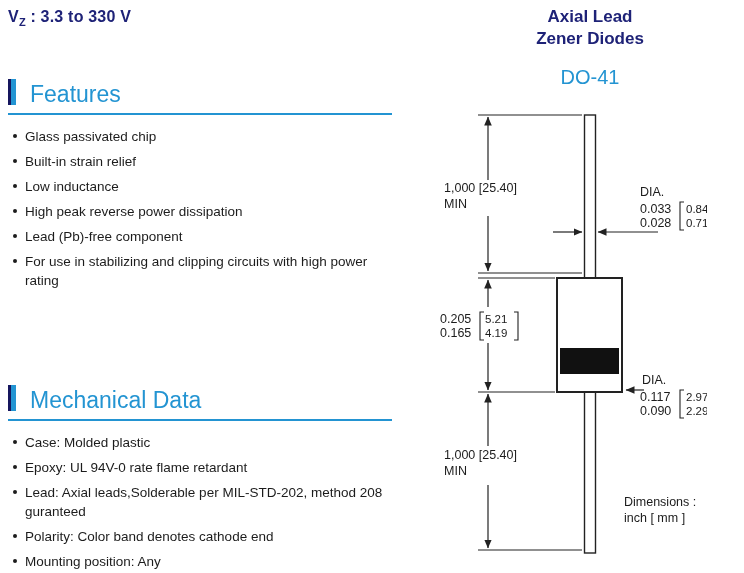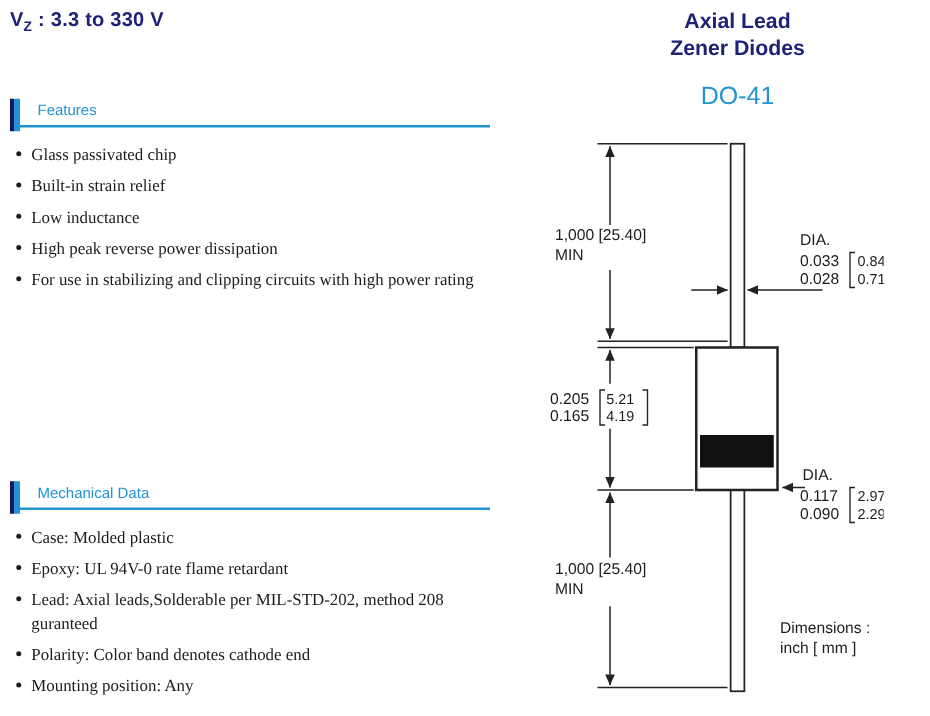--- a/index.html
+++ b/index.html
@@ -14,25 +14,25 @@
   
   .doc-title { position:absolute; left:470px; top:6px; width:240px; text-align:center;
                color:#1e2277; font-weight:bold; font-size:17px; line-height:22px; }
   .package-label { position:absolute; left:470px; top:66px; width:240px; text-align:center;
                    color:#2394d2; font-size:20px; }
   
   .section { position:absolute; left:8px; width:384px; }
   #features-section { top:80px; }
   #mechanical-section { top:386px; }
   .section-header { position:relative; padding:1px 0 5px 22px;
-                    border-bottom:2px solid #2394d2; color:#2394d2; font-size:12px; }
+                    border-bottom:2px solid #2394d2; color:#2394d2; font-size:23px; }
   .accent-bar { position:absolute; left:0; top:-1px; width:8px; height:26px;
                 background:linear-gradient(to right,#16165e 0%,#16165e 40%,#2394d2 40%); }
   ul.bullets { list-style:none; margin:12px 0 0 0; padding:0 0 0 4px;
-               font-size:13.5px; color:#1c1c1c;font-family:Liberation Serif, serif; }
+               font-size:13.5px; color:#1c1c1c; }
   ul.bullets li { position:relative; padding-left:13px; margin-bottom:6px; line-height:19px; }
   ul.bullets li::before { content:''; position:absolute; left:1px; top:7px;
                           width:4px; height:4px; background:#1c1c1c; border-radius:50%; }
   
   .drawing { position:absolute; left:420px; top:60px; }
   .drawing text { fill:#1c1c1c; font-family:"Liberation Sans", sans-serif; font-size:12.5px; }
   .drawing text.small { font-size:11.5px; }
 </style>
 </head>
 <body>
@@ -52,20 +52,21 @@
   <div class="section" id="features-section">
     <div class="section-header">
       <span class="accent-bar"></span>
       <span>Features</span>
     </div>
     <ul class="bullets">
       <li>Glass passivated chip</li>
       <li>Built-in strain relief</li>
       <li>Low inductance</li>
       <li>High peak reverse power dissipation</li>
+      <li>Lead (Pb)-free component</li>
       <li>For use in stabilizing and clipping circuits with high power rating</li>
     </ul>
   </div>
 
   <div class="section" id="mechanical-section">
     <div class="section-header">
       <span class="accent-bar"></span>
       <span>Mechanical Data</span>
     </div>
     <ul class="bullets">

